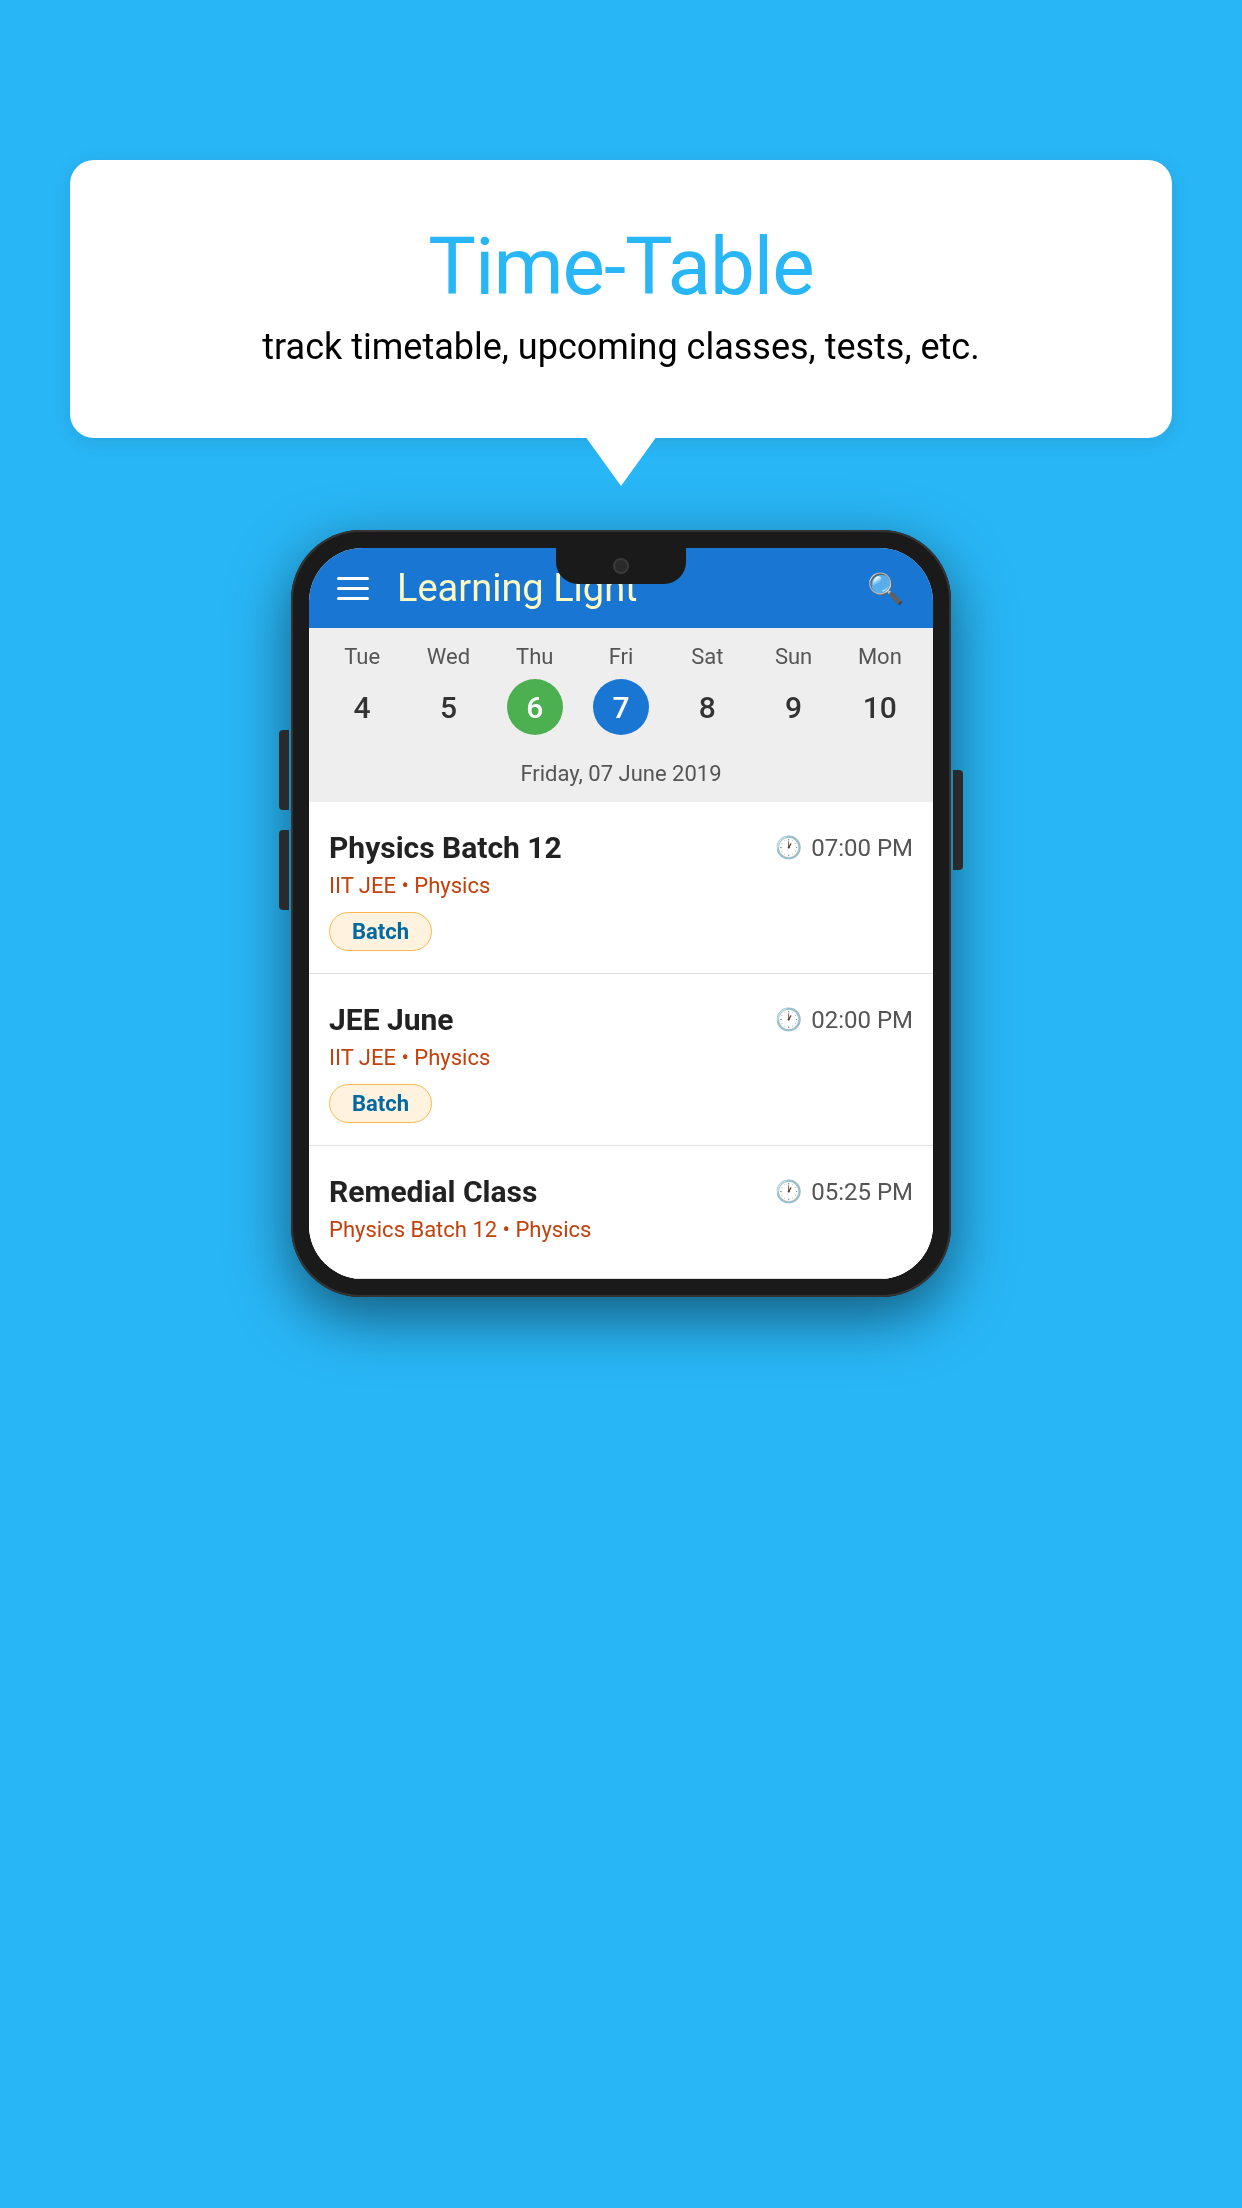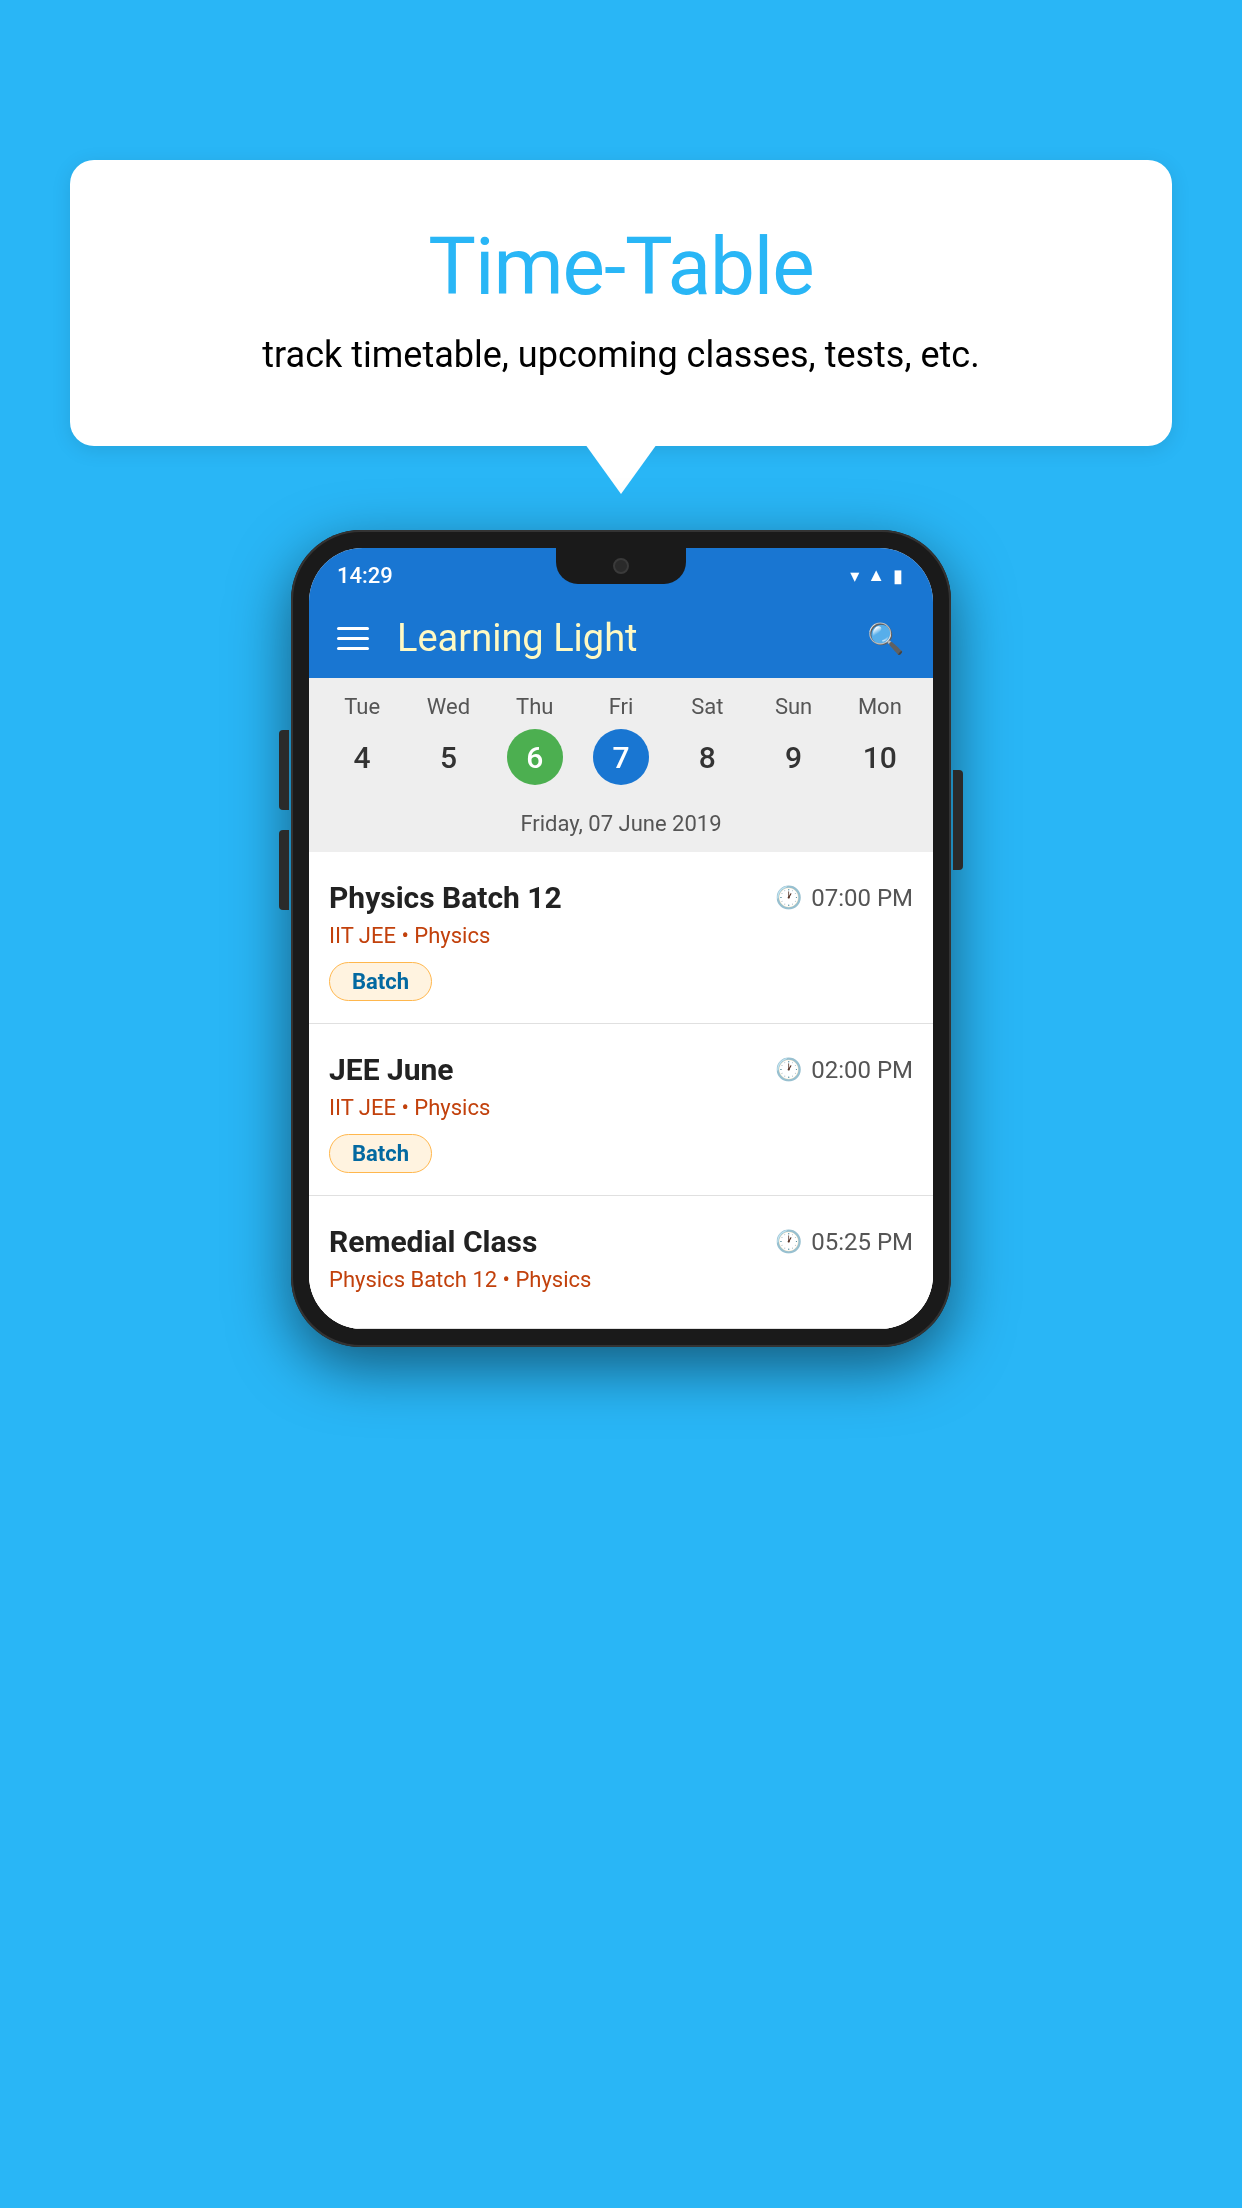--- a/index.html
+++ b/index.html
@@ -45,21 +45,21 @@
       height: 0;
       border-left: 36px solid transparent;
       border-right: 36px solid transparent;
       border-top: 50px solid white;
     }
 
     .bubble-title {
       font-size: 80px;
       font-weight: 400;
       color: #29B6F6;
-      margin-bottom: 20px;
+      margin-bottom: 12px;
       letter-spacing: -1px;
     }
 
     .bubble-subtitle {
       font-size: 36px;
       color: #000000;
       font-weight: 400;
     }
 
     
@@ -330,28 +330,20 @@
 </div>
 
 <div class="phone-wrapper">
   <div class="phone-outer">
     <div class="phone-screen">
 
       <div class="notch">
         <div class="notch-camera"></div>
       </div>
 
-      <div class="status-bar">
-        <span class="status-time">14:29</span>
-        <div class="status-icons">
-          <span>▾</span>
-          <span>▲</span>
-          <span>▮</span>
-        </div>
-      </div>
 
       <div class="app-bar">
         <div class="hamburger-icon">
           <span></span>
           <span></span>
           <span></span>
         </div>
         <span class="app-title">Learning Light</span>
         <span class="search-icon">🔍</span>
       </div>

